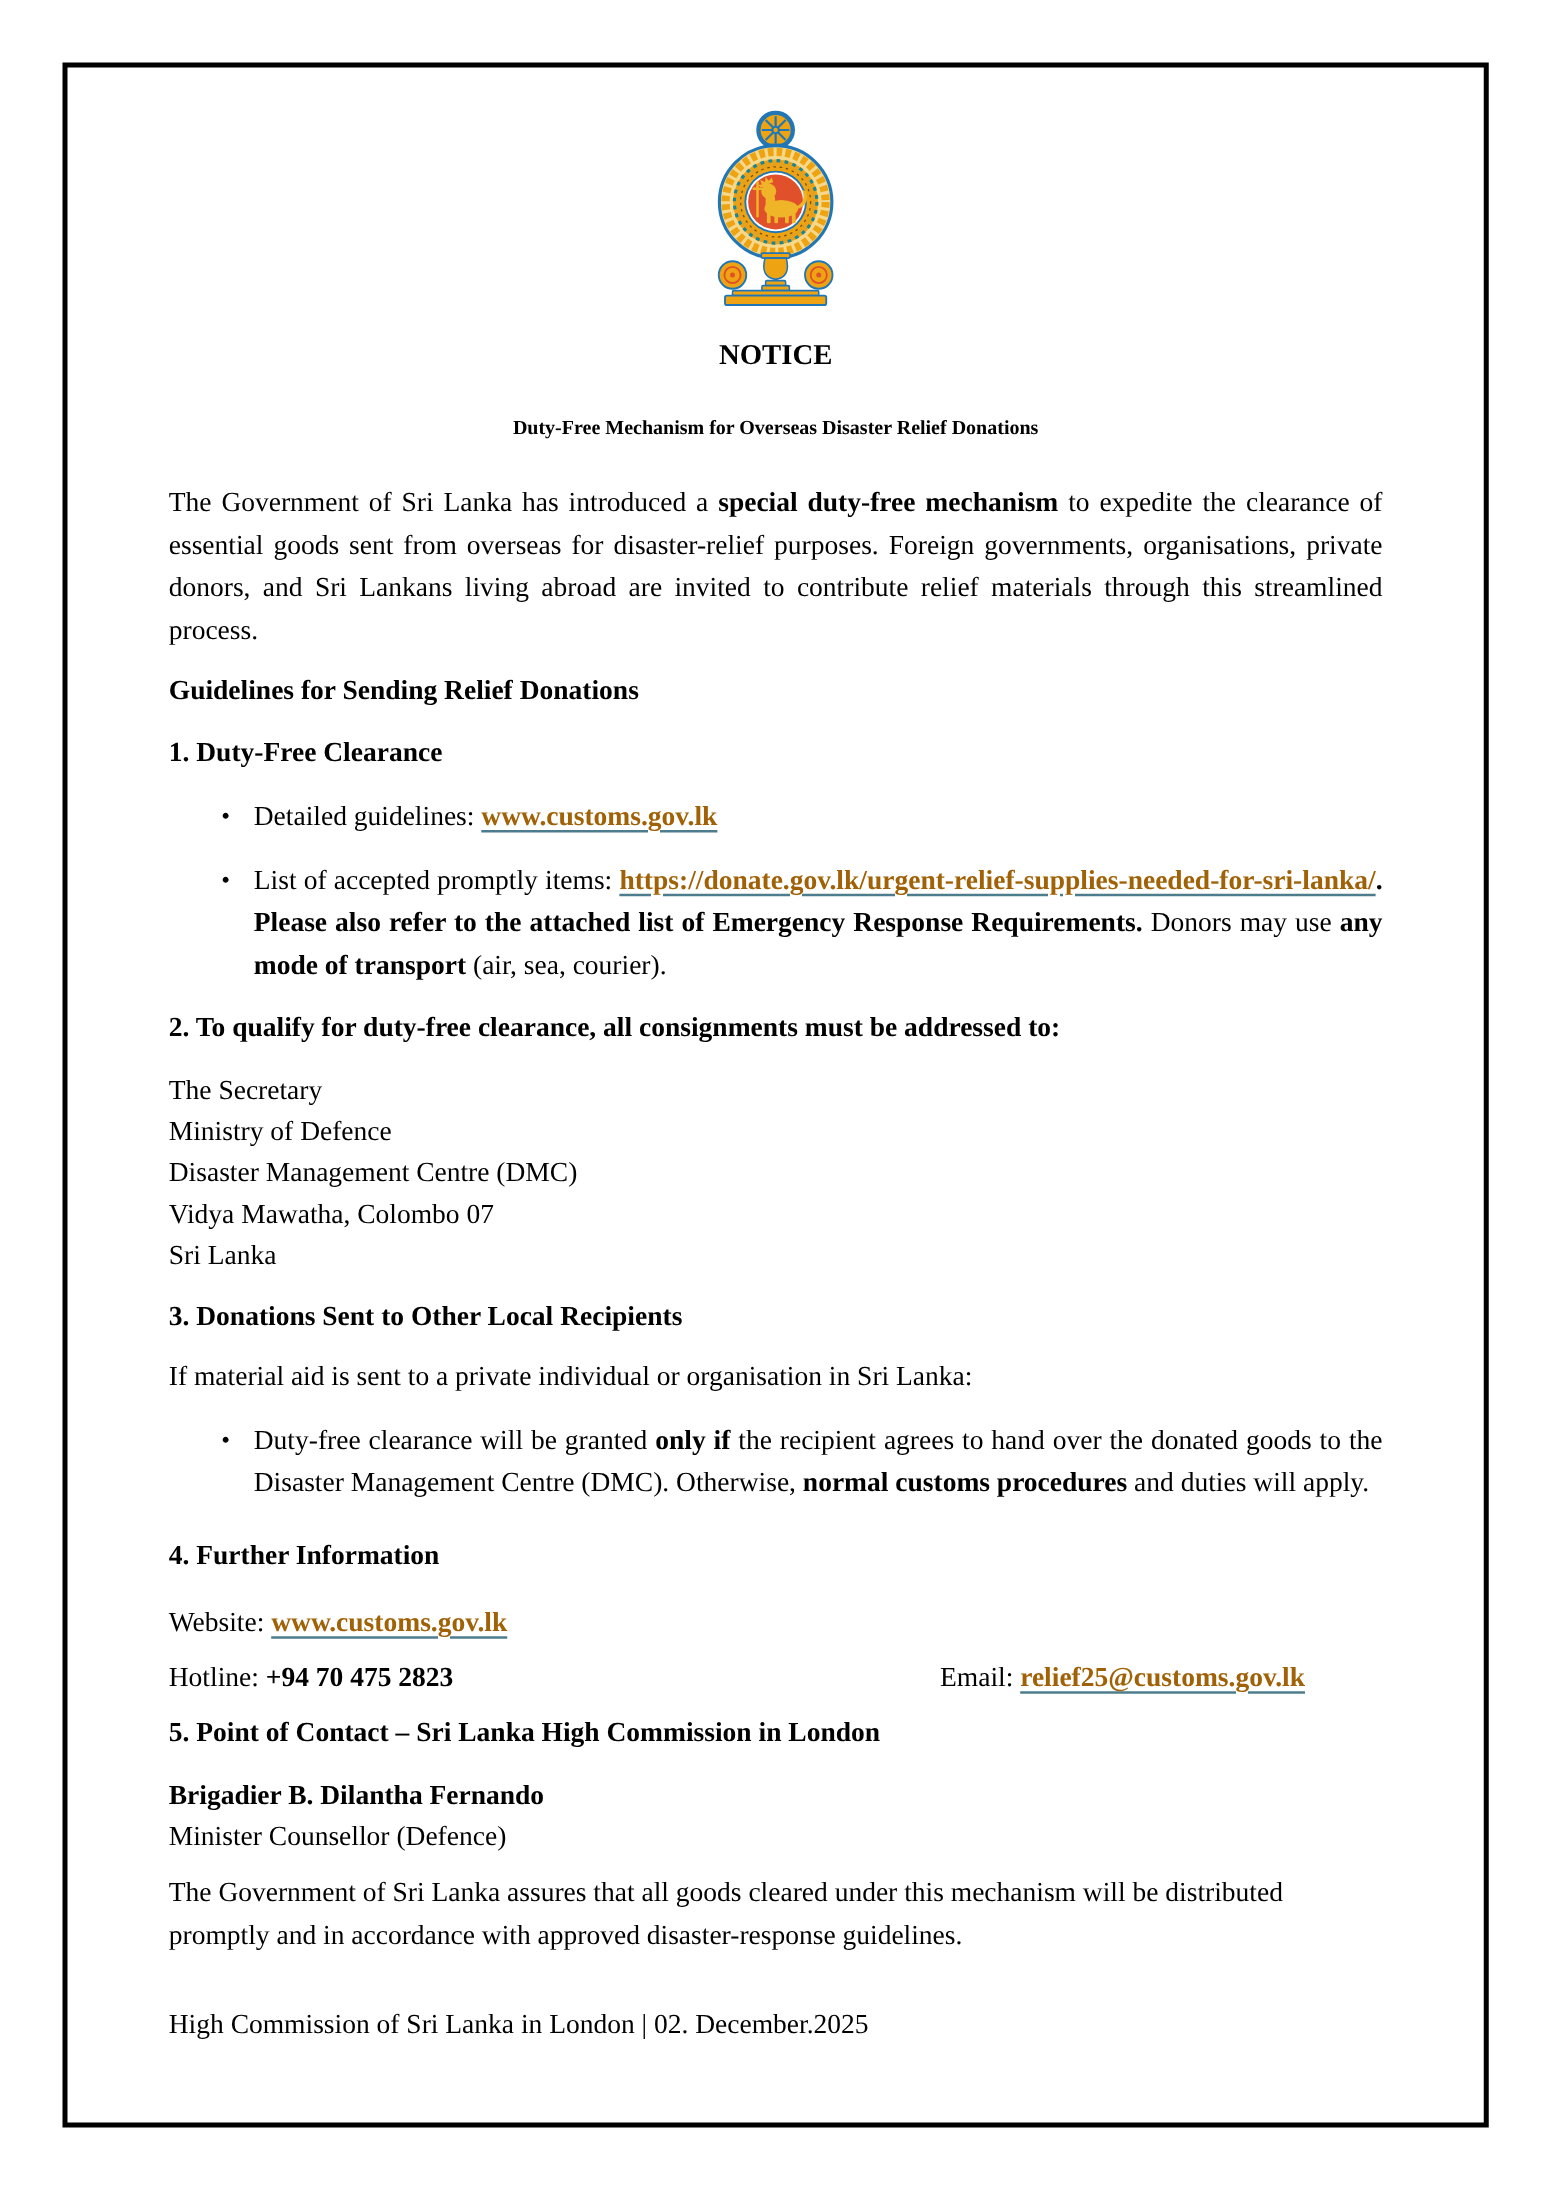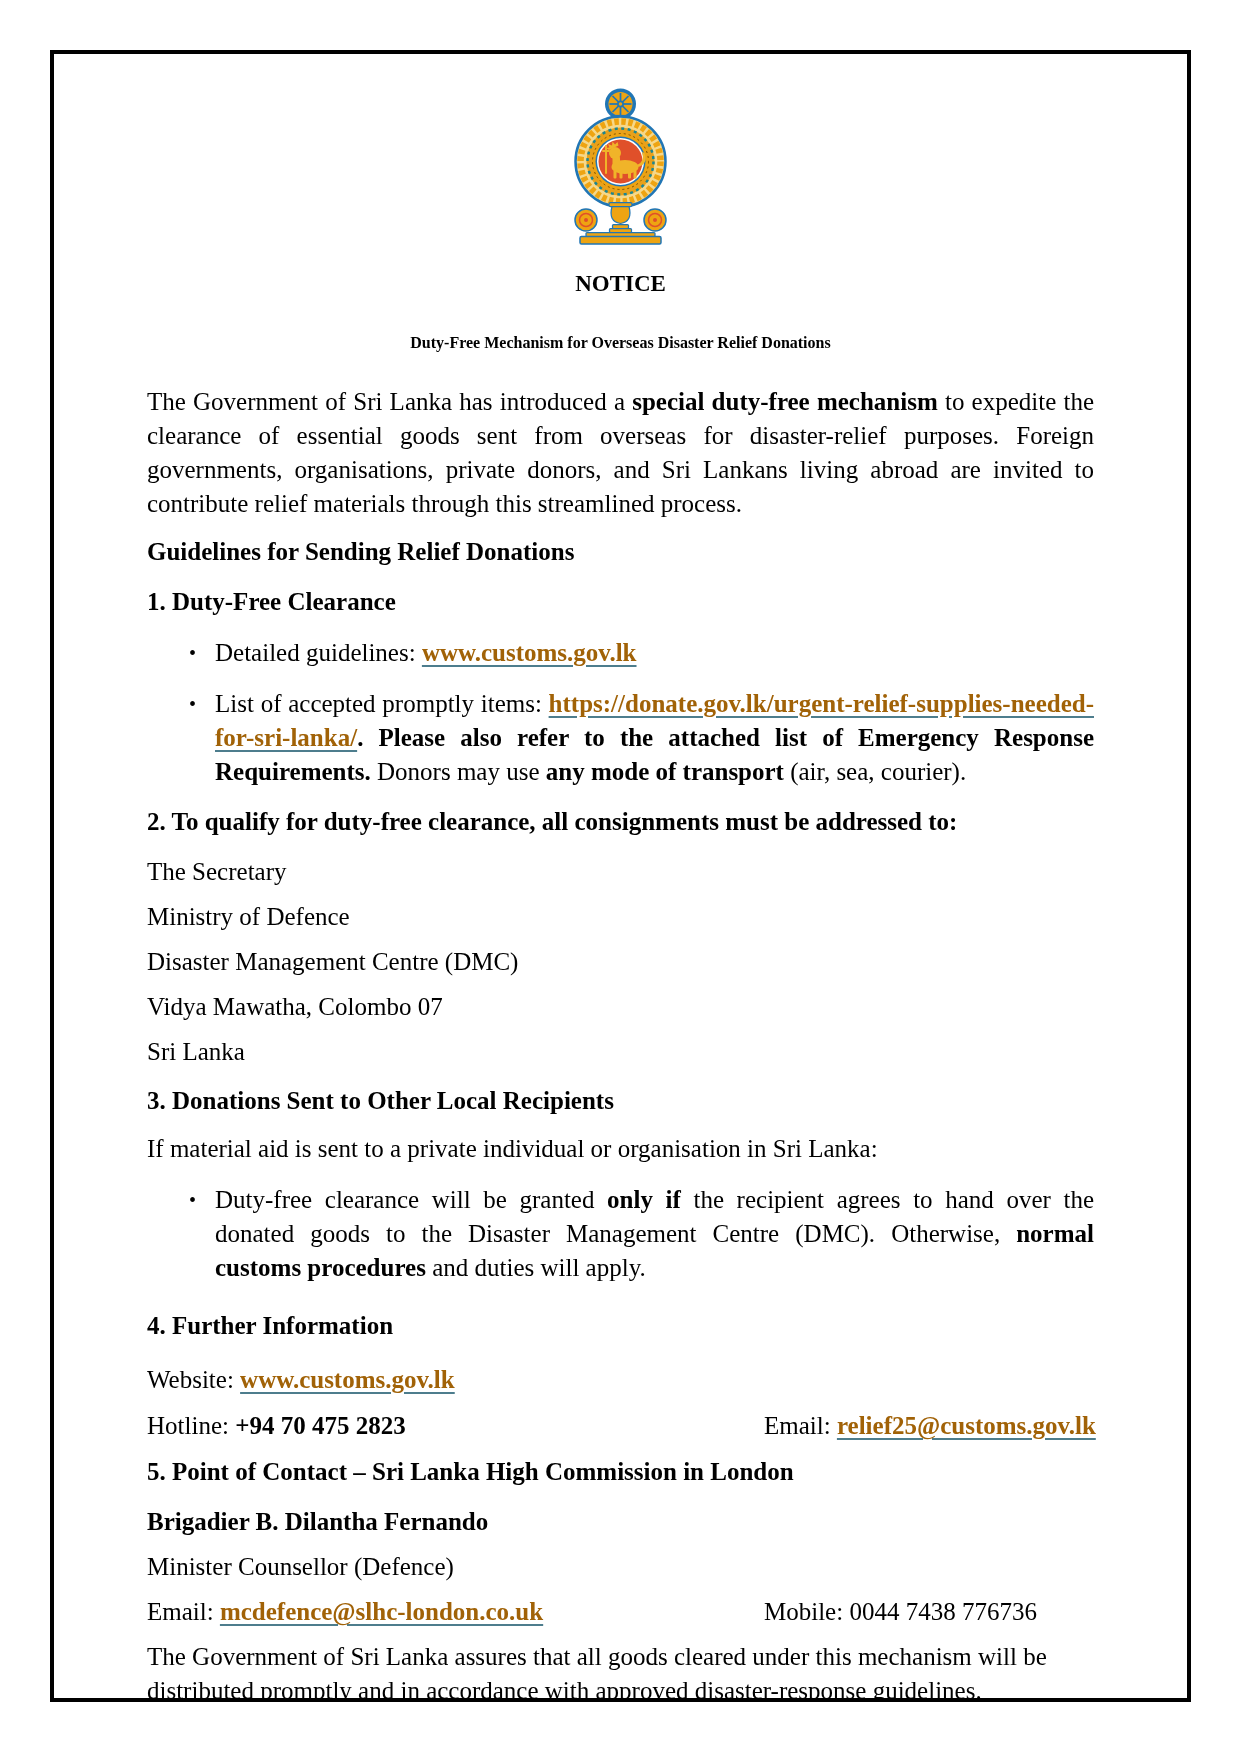--- a/index.html
+++ b/index.html
@@ -27,21 +27,21 @@
     text-align: center; font-weight: bold;
     font-size: 23px; line-height: 30px;
     margin-top: 20px;
   }
   .doc-title {
     text-align: center; font-weight: bold;
     font-size: 16px; line-height: 32px;
     margin-top: 28px;
   }
   .para, .h, .bullet, .addr-line, .row, .footer-line {
-    font-size: 25px; line-height: 34px; margin: 12px;
+    font-size: 22px; line-height: 34px; margin: 0;
   }
   .justify { text-align: justify; }
   .h { font-weight: bold; }
   .b { font-weight: bold; }
   .para { margin-top: 16px; }
   .h { margin-top: 16px; }
   .bullet {
     position: relative;
     padding-left: 68px;
     margin-top: 17px;
@@ -186,23 +186,19 @@
   <div class="row mt10">
     <span class="left-col"><span>Hotline: </span><b>+94 70 475 2823</b></span>
     <span class="right-col"><span>Email: </span><a class="doc-link" href="#">relief25@customs.gov.lk</a></span>
   </div>
 
   <p class="h mt10">5. Point of Contact – Sri Lanka High Commission in London</p>
 
   <div class="contact-block">
     <p class="addr-line b">Brigadier B. Dilantha Fernando</p>
     <p class="addr-line">Minister Counsellor (Defence)</p>
-    <div class="row addr-line">
-      <span class="left-col"><span>Email: </span><a class="doc-link" href="#">mcdefence@slhc-london.co.uk</a></span>
-      <span class="right-col"><span>Mobile: </span><span>0044 7438 776736</span></span>
-    </div>
   </div>
 
   <p class="para mt12">The Government of Sri Lanka assures that all goods cleared under this mechanism will be distributed promptly and in accordance with approved disaster-response guidelines.</p>
 
   <p class="footer-line">High Commission of Sri Lanka in London | 02. December.2025</p>
 
 </div>
 
 </body></html>

